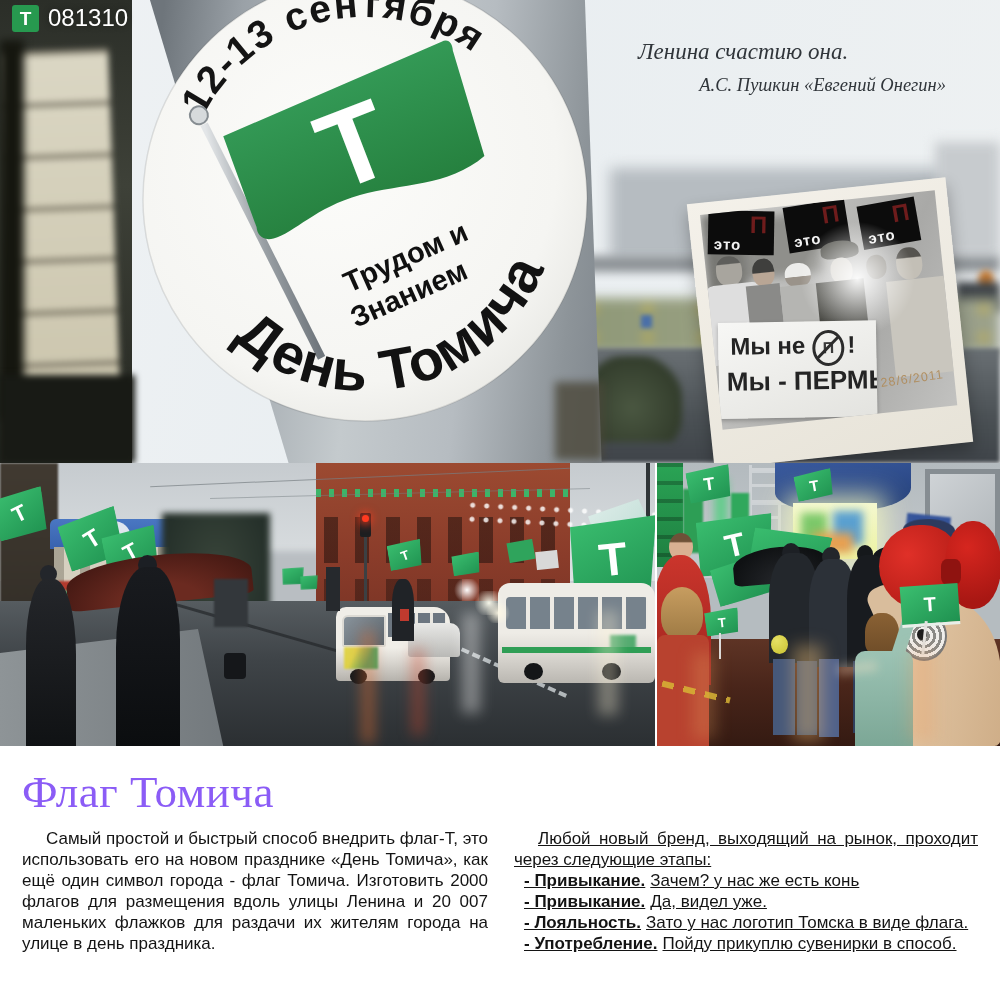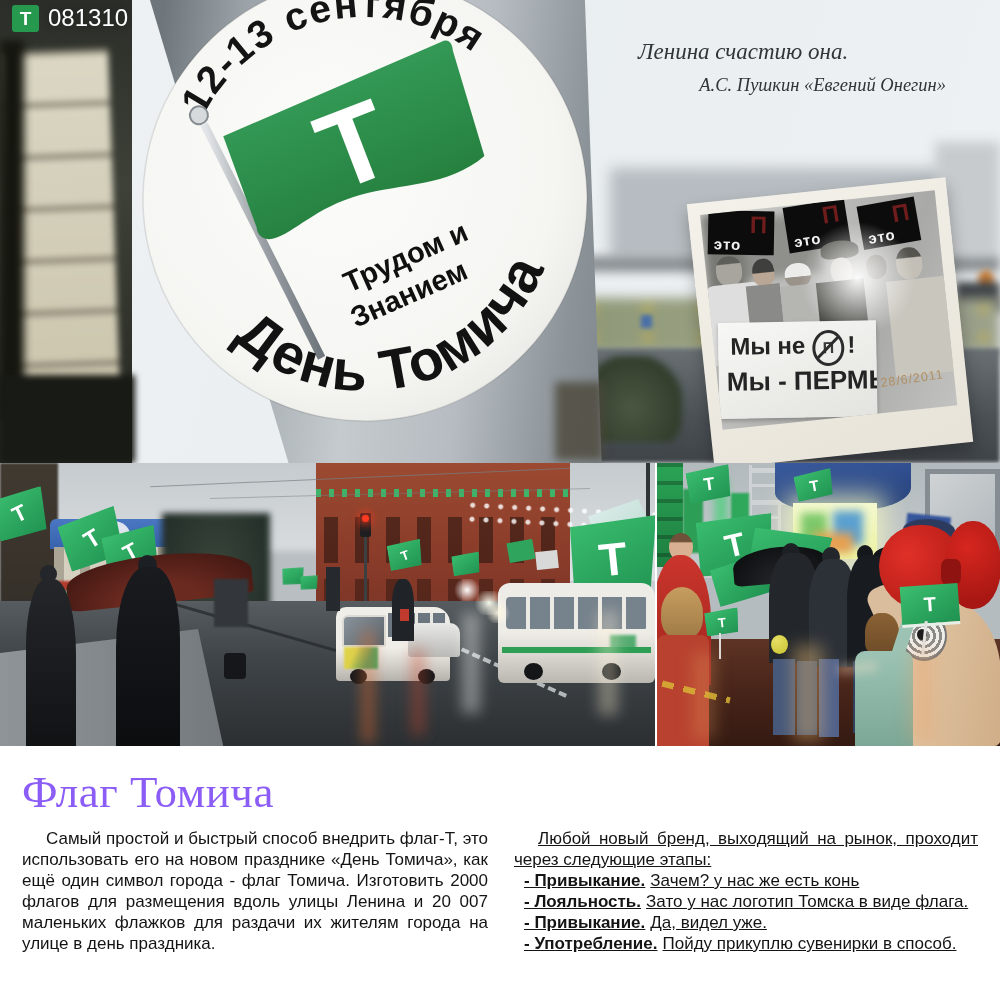--- a/index.html
+++ b/index.html
@@ -336,20 +336,20 @@
 
   <div class="article">
     <h1>Флаг Томича</h1>
     <div class="cols">
       <div class="colL">
         <p class="indent">Самый простой и быстрый способ внедрить флаг-Т, это использовать его на новом празднике «День Томича», как ещё один символ города - флаг Томича. Изготовить 2000 флагов для размещения вдоль улицы Ленина и 20 007 маленьких флажков для раздачи их жителям города на улице в день праздника.</p>
       </div>
       <div class="colR">
         <p class="indent">Любой новый бренд, выходящий на рынок, проходит через следующие этапы:</p>
         <p class="stage"><b>- Привыкание.</b><span>Зачем? у нас же есть конь</span></p>
+        <p class="stage"><b>- Привыкание.</b><span>Да, видел уже.</span></p>
         <p class="stage"><b>- Лояльность.</b><span>Зато у нас логотип Томска в виде флага.</span></p>
-        <p class="stage"><b>- Привыкание.</b><span>Да, видел уже.</span></p>
         <p class="stage"><b>- Употребление.</b><span>Пойду прикуплю сувенирки в способ.</span></p>
       </div>
     </div>
   </div>
 
 </div>
 
 </body></html>

